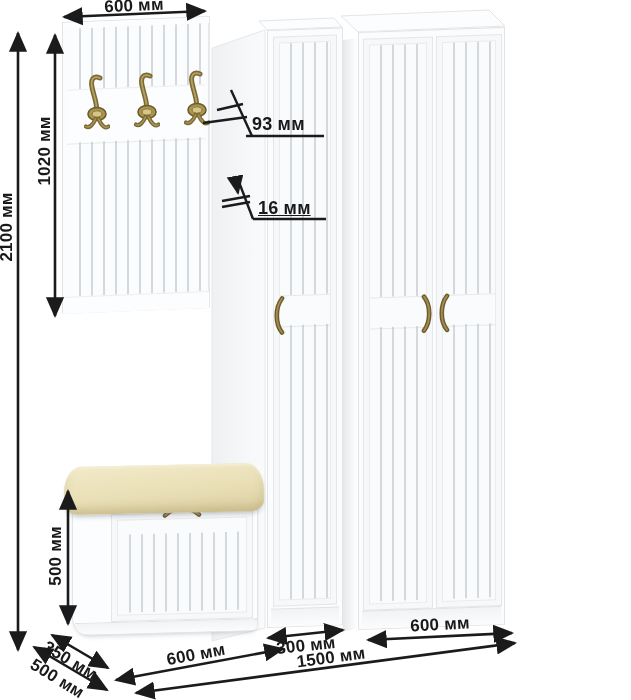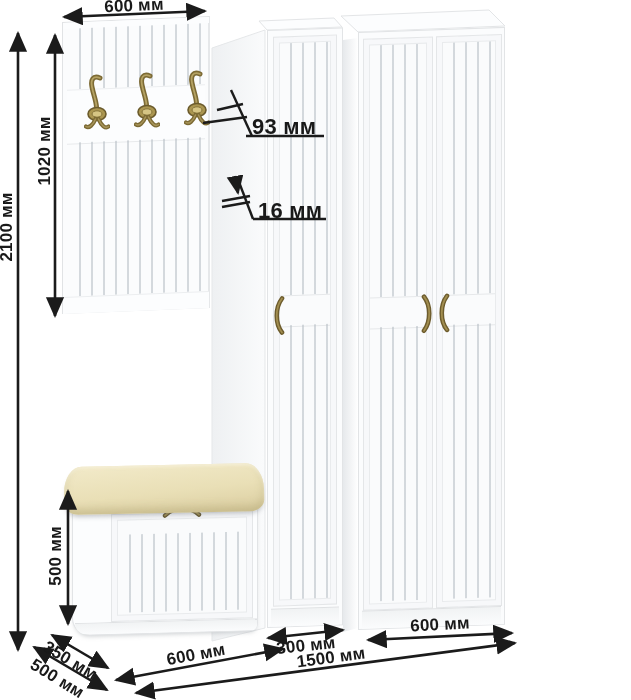--- a/index.html
+++ b/index.html
@@ -55,21 +55,21 @@
     box-shadow:0 4px 5px -2px rgba(120,125,130,.45),
                inset 0 -5px 8px rgba(168,154,106,.4),
                inset 0 2px 3px #f8f2da;
     transform:rotate(-1.2deg);
   }
   
   .dim-label {
     position:absolute; width:84px; text-align:center; white-space:nowrap;
     font-weight:bold; font-size:17px; color:#191919; letter-spacing:0.2px;
   }
-  .dim-label.small { font-size:22px; width:80px; text-align:left; }
+  .dim-label.small { font-size:18px; width:80px; text-align:left; }
 </style>
 </head>
 <body>
 
 <div id="stage">
 
   <svg class="abs" style="left:0;top:0;" width="631" height="700" viewBox="0 0 631 700">
     <defs>
       <linearGradient id="sideg" x1="0" y1="0" x2="1" y2="0">
         <stop offset="0" stop-color="#eef0f2"></stop>
@@ -203,21 +203,21 @@
       <line x1="239" y1="182" x2="253" y2="219"></line>
       <line x1="253" y1="219" x2="326" y2="219"></line>
     </g>
   </svg>
 
   <div class="dim-label" style="left:92px;top:-4px;transform:rotate(-2.5deg);">600 мм</div>
   <div class="dim-label" style="left:-35px;top:217px;transform:rotate(-90deg);">2100 мм</div>
   <div class="dim-label" style="left:3px;top:141px;transform:rotate(-90deg);">1020 мм</div>
   <div class="dim-label" style="left:14px;top:546px;transform:rotate(-90deg);">500 мм</div>
   <div class="dim-label small" style="left:252px;top:114px;">93 мм</div>
-  <div class="dim-label small" style="left:258px;top:198px;">16 мм</div>
+  <div class="dim-label small" style="left:258px;top:198px;text-decoration:underline;">16 мм</div>
   <div class="dim-label" style="left:28px;top:651px;transform:rotate(31deg);">350 мм</div>
   <div class="dim-label" style="left:15px;top:669px;transform:rotate(31.5deg);">500 мм</div>
   <div class="dim-label" style="left:154px;top:645px;transform:rotate(-10.5deg);">600 мм</div>
   <div class="dim-label" style="left:264px;top:636px;transform:rotate(-6deg);">300 мм</div>
   <div class="dim-label" style="left:398px;top:615px;transform:rotate(-3deg);">600 мм</div>
   <div class="dim-label" style="left:289px;top:648px;transform:rotate(-7.5deg);">1500 мм</div>
 
 </div>
 
 </body></html>

